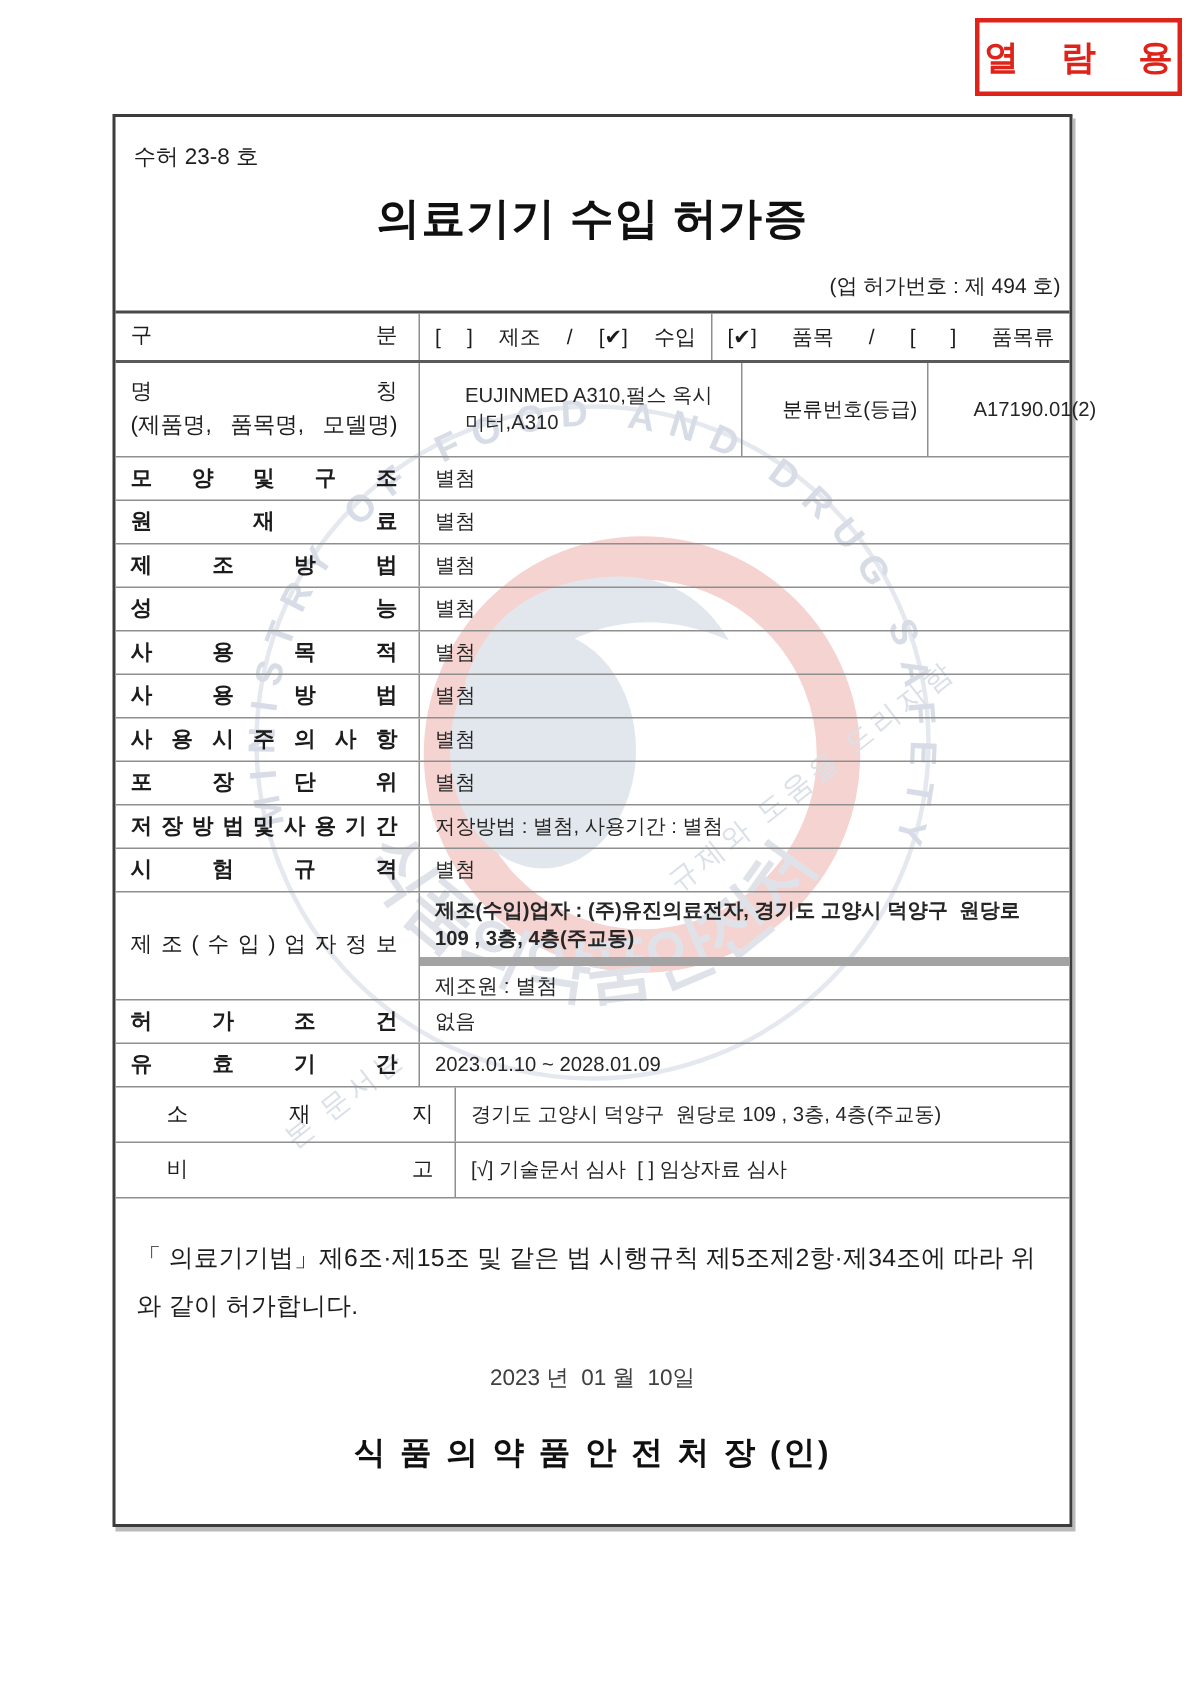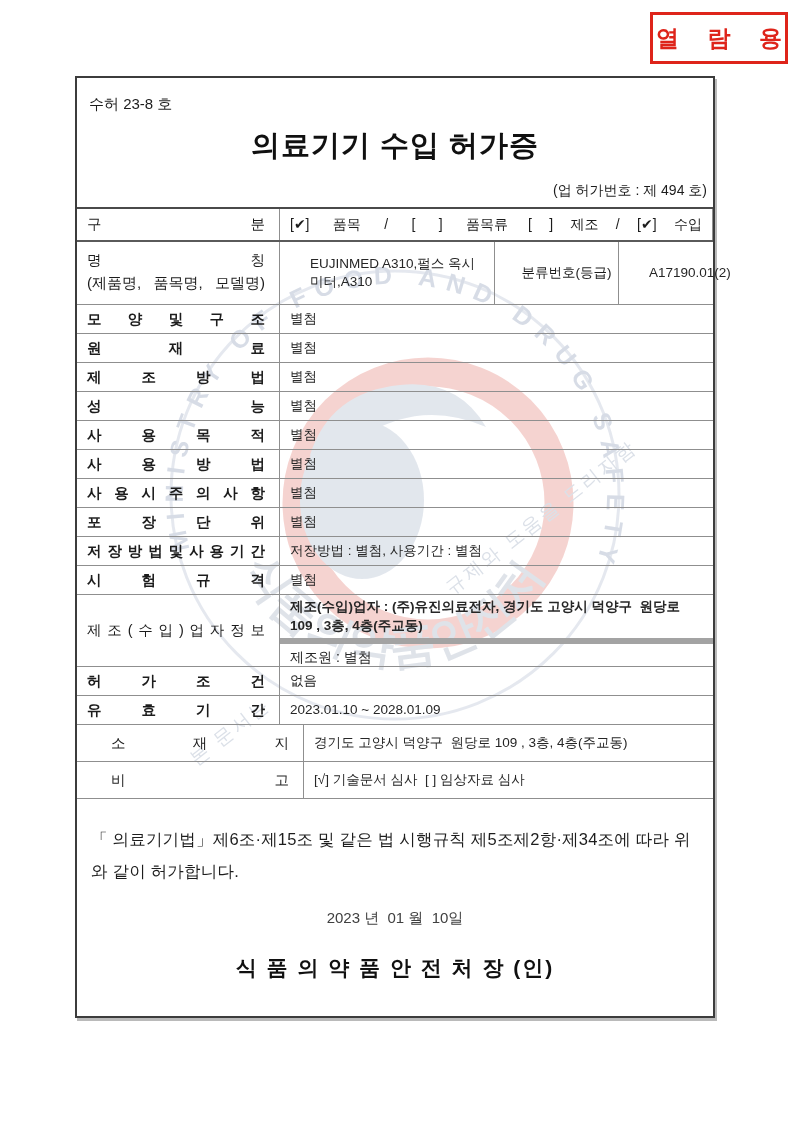--- a/index.html
+++ b/index.html
@@ -96,22 +96,22 @@
     <div class="cert-header">
       <div class="doc-no">수허 23-8 호</div>
       <div class="cert-title">의료기기 수입 허가증</div>
       <div class="permit-no">(업 허가번호 : 제 494 호)</div>
     </div>
 
     <div class="ctable">
 
       <div class="trow hdr h33">
         <div class="tlabel lh32">구 분</div>
+        <div class="cell-just lh32 w195">[ ] 제조 / [✔] 수입</div>
         <div class="cell-just lh32" style="flex:1 1 auto;">[✔] 품목 / [ ] 품목류</div>
-        <div class="cell-just lh32 w195">[ ] 제조 / [✔] 수입</div>
       </div>
 
       <div class="trow h63">
         <div class="tlabel name-label">
           <div>명 칭</div>
           <div class="l2">(제품명, 품목명, 모델명)</div>
         </div>
         <div class="tvalue w195">EUJINMED A310,펄스 옥시미터,A310</div>
         <div class="w104">분류번호(등급)</div>
         <div class="tvalue">A17190.01(2)</div>

